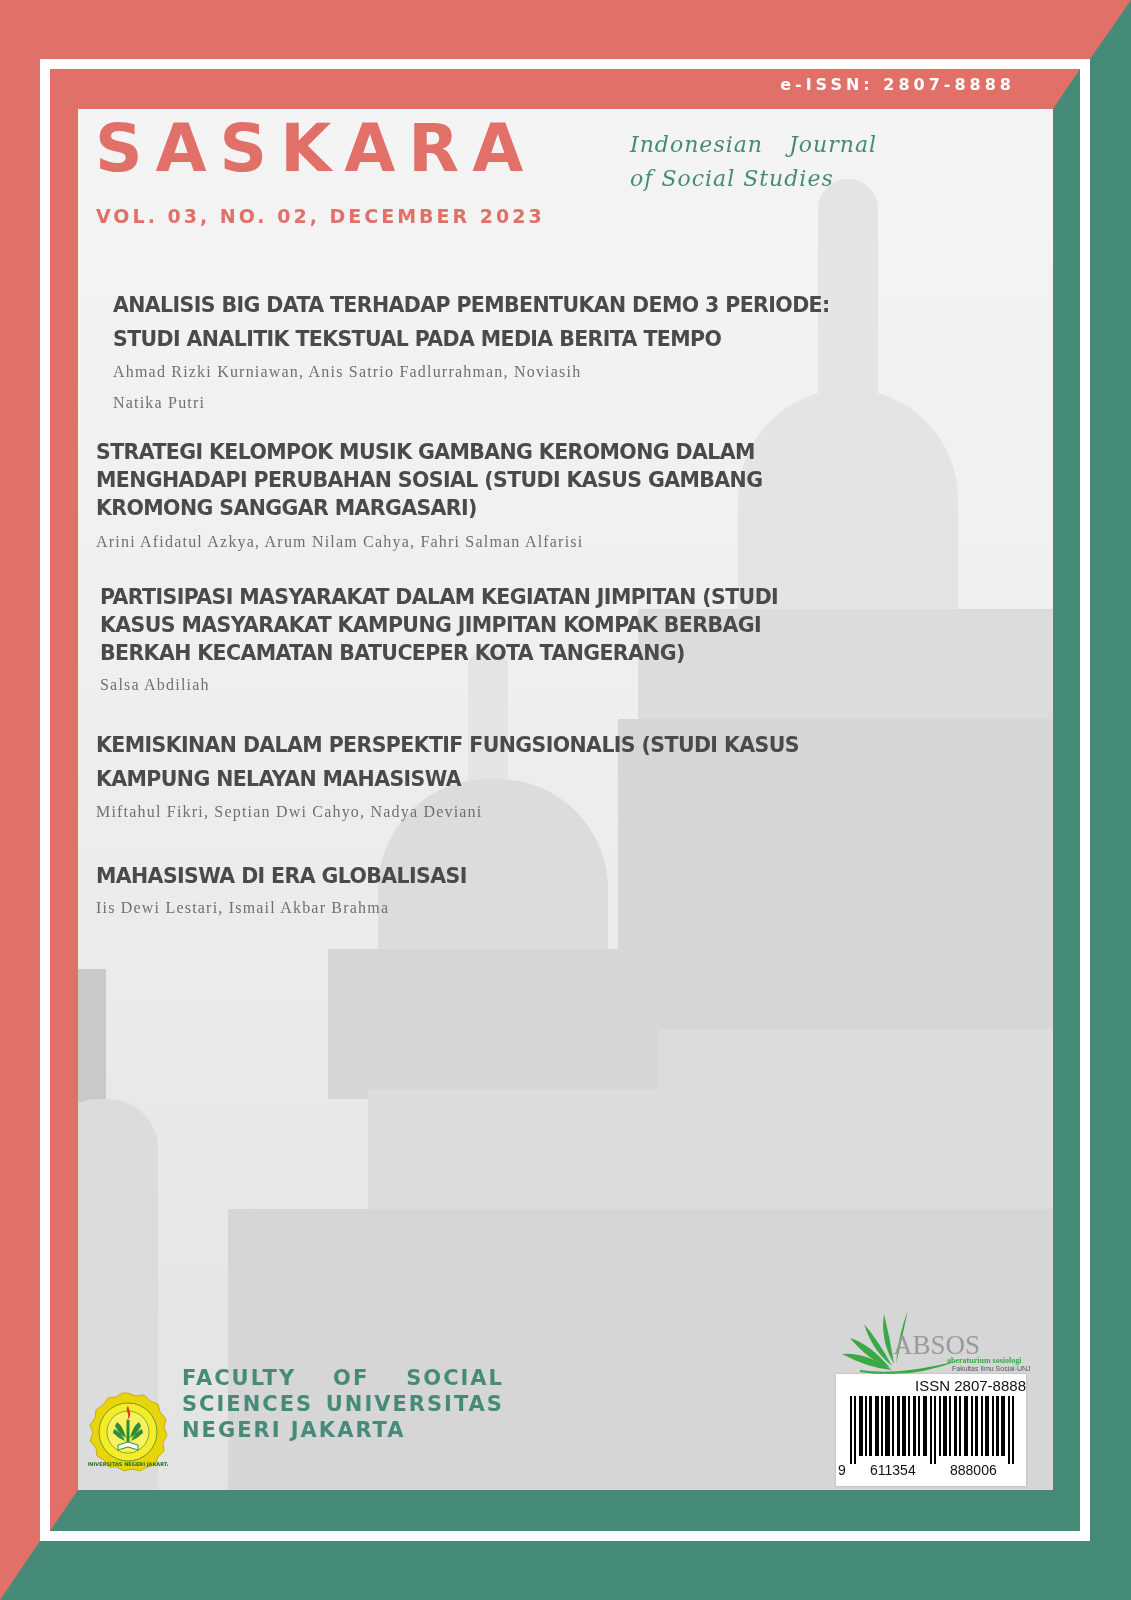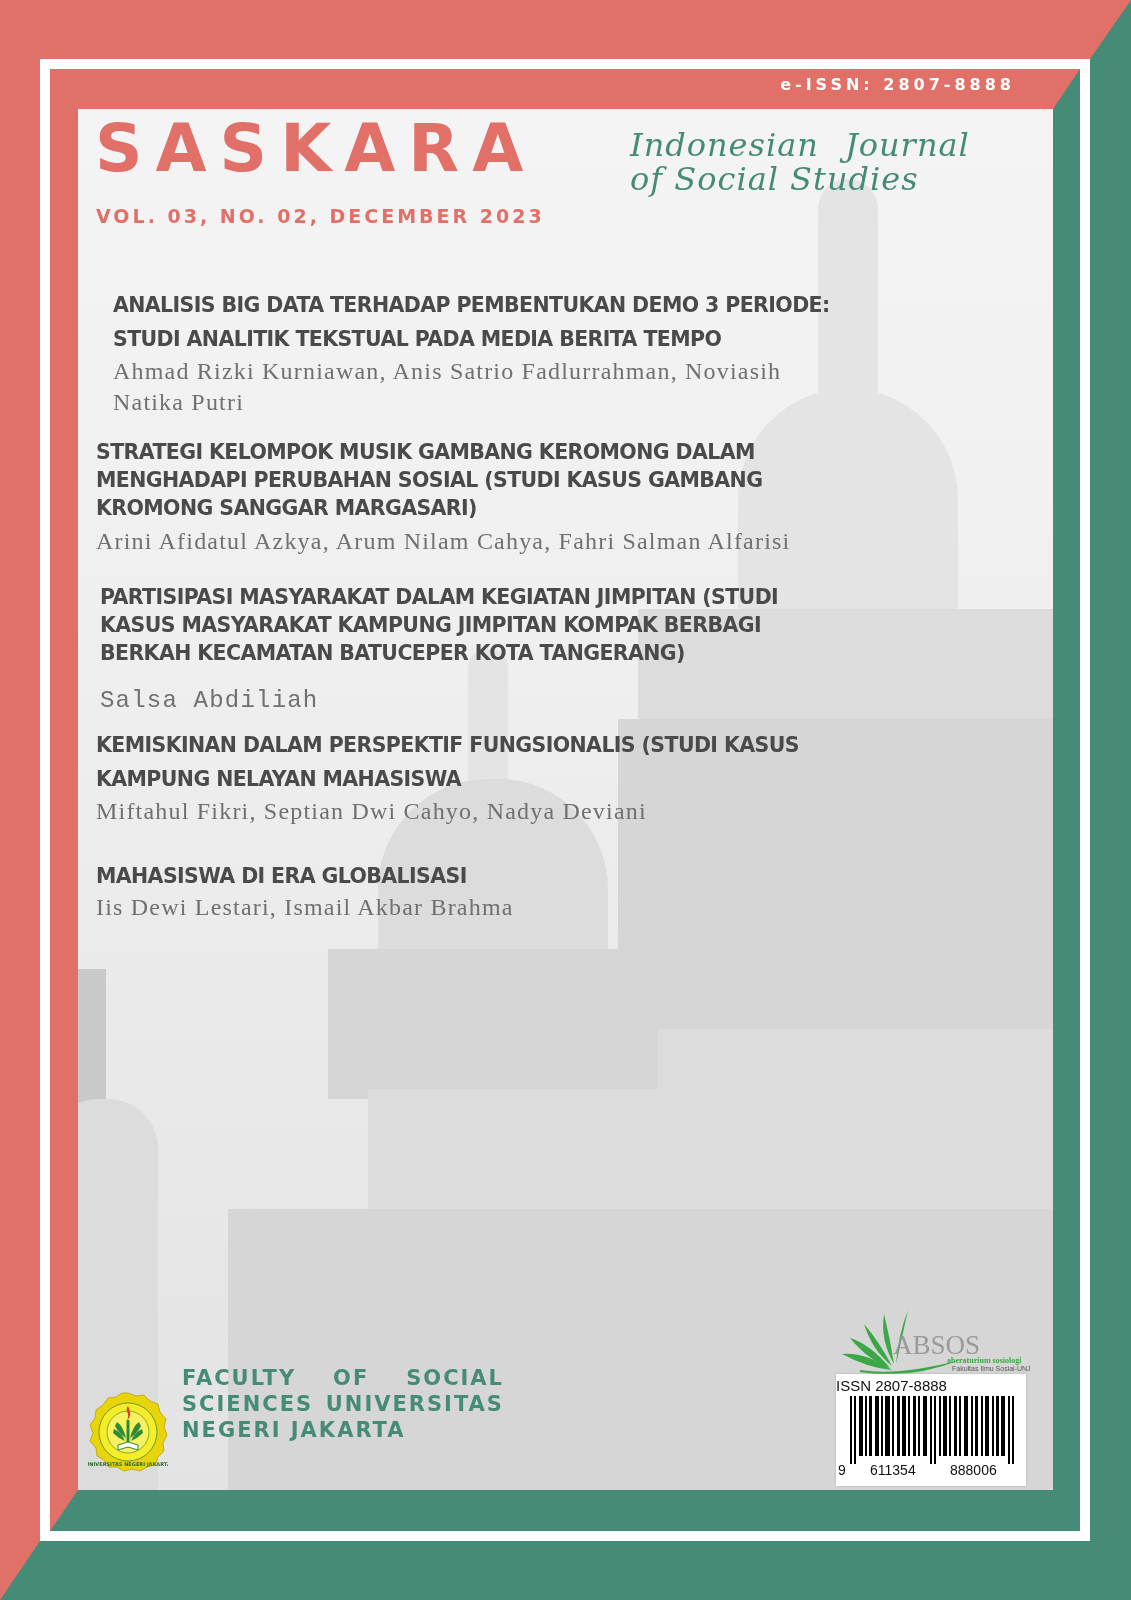--- a/index.html
+++ b/index.html
@@ -16,40 +16,40 @@
   #panel { left:78px; top:109px; width:975px; height:1381px; overflow:hidden;
      background: linear-gradient(180deg, #f4f4f4 0%, #efefef 40%, #e3e3e3 100%); }
   
   .stone { position:absolute; background:#d6d6d6; }
   .stone.dk { background:#c9c9c9; }
   .stone.md { background:#dcdcdc; }
   .stone.lt { background:#e4e4e4; }
 
   #eissn { right:116px; top:75px; color:#ffffff; font-family:"DejaVu Sans", sans-serif; font-weight:bold; font-size:16px; letter-spacing:4px; }
   #title { left:95px; top:116px; color:#e07068; font-family:"DejaVu Sans", sans-serif; font-weight:bold; font-size:66px; letter-spacing:13px; line-height:1; }
-  #subtitle { left:630px; top:128px; color:#468b78; font-family:"DejaVu Serif", serif; font-style:italic; font-size:32px; line-height:34px; letter-spacing:1px; }
+  #subtitle { left:630px; top:128px; color:#468b78; font-family:"DejaVu Serif", serif; font-style:italic; font-size:22px; line-height:34px; letter-spacing:1px; }
   #subtitle .w2 { margin-left:26px; }
   #volume { left:96px; top:205px; color:#e07068; font-family:"DejaVu Sans", sans-serif; font-weight:bold; font-size:19px; letter-spacing:3px; }
 
   .article { position:absolute; left:96px; width:840px; }
   .a-title { font-family:"DejaVu Sans", sans-serif; font-weight:bold; color:#4a4a4a; font-size:20.5px; letter-spacing:-0.6px; line-height:28px; }
-  .a-authors { font-family:"Liberation Serif", serif; color:#707070; font-size:24px; letter-spacing:1.2px; line-height:31px; }
+  .a-authors { font-family:"Liberation Serif", serif; color:#707070; font-size:16px; letter-spacing:1.2px; line-height:31px; }
 
   #faculty-logo { left:88px; top:1392px; width:80px; height:80px; }
   #faculty-text { left:182px; top:1365px; width:322px; color:#468b78; font-family:"DejaVu Sans", sans-serif; font-weight:bold; font-size:21px; letter-spacing:2px; line-height:26px; text-align:justify; }
   #faculty-text .line { display:block; text-align:justify; text-align-last:justify; }
   #faculty-text .line.last { text-align-last:left; }
 
   #absos { left:840px; top:1310px; width:190px; height:68px; }
   #absos-name { left:893px; top:1330px; color:#9a9a9a; font-family:"Liberation Serif", serif; font-size:27px; }
   #absos-tag { left:947px; top:1356px; color:#3aa845; font-family:"Liberation Serif", serif; font-weight:bold; font-size:8px; }
   #absos-fak { left:952px; top:1365px; color:#555; font-family:"Liberation Sans", sans-serif; font-size:7px; }
 
   #barcode-box { left:836px; top:1374px; width:190px; height:112px; background:#ffffff; box-shadow:0 0 2px #aaa; }
-  #issn-label { left:0; top:3px; width:190px; text-align:left; font-family:"Liberation Sans", sans-serif; font-size:15px; color:#111; }
+  #issn-label { left:0; top:3px; width:190px; text-align:right; font-family:"Liberation Sans", sans-serif; font-size:15px; color:#111; }
   #bars { left:14px; top:22px; width:170px; height:68px; }
   .bnum { position:absolute; top:88px; font-family:"Liberation Sans", sans-serif; font-size:14px; color:#111; background:#fff; }
 </style>
 </head>
 <body>
 
 <div id="outer-red" class="abs"></div>
 <div id="outer-teal-right" class="abs"></div>
 <div id="white-frame" class="abs"></div>
 <div id="inner-red" class="abs"></div>
@@ -101,21 +101,21 @@
     <div>Arini Afidatul Azkya, Arum Nilam Cahya, Fahri Salman Alfarisi</div>
   </div>
 </div>
 
 <div class="article" style="top:583px;left:100px;">
   <div class="a-title">
     <div>PARTISIPASI MASYARAKAT DALAM KEGIATAN JIMPITAN (STUDI</div>
     <div>KASUS MASYARAKAT KAMPUNG JIMPITAN KOMPAK BERBAGI</div>
     <div>BERKAH KECAMATAN BATUCEPER KOTA TANGERANG)</div>
   </div>
-  <div class="a-authors" style="margin-top:18px;font-family:Liberation Mono, monospace;">
+  <div class="a-authors" style="margin-top:2px;">
     <div>Salsa Abdiliah</div>
   </div>
 </div>
 
 <div class="article" style="top:728px;">
   <div class="a-title" style="line-height:34px;">
     <div>KEMISKINAN DALAM PERSPEKTIF FUNGSIONALIS (STUDI KASUS</div>
     <div>KAMPUNG NELAYAN MAHASISWA</div>
   </div>
   <div class="a-authors">

